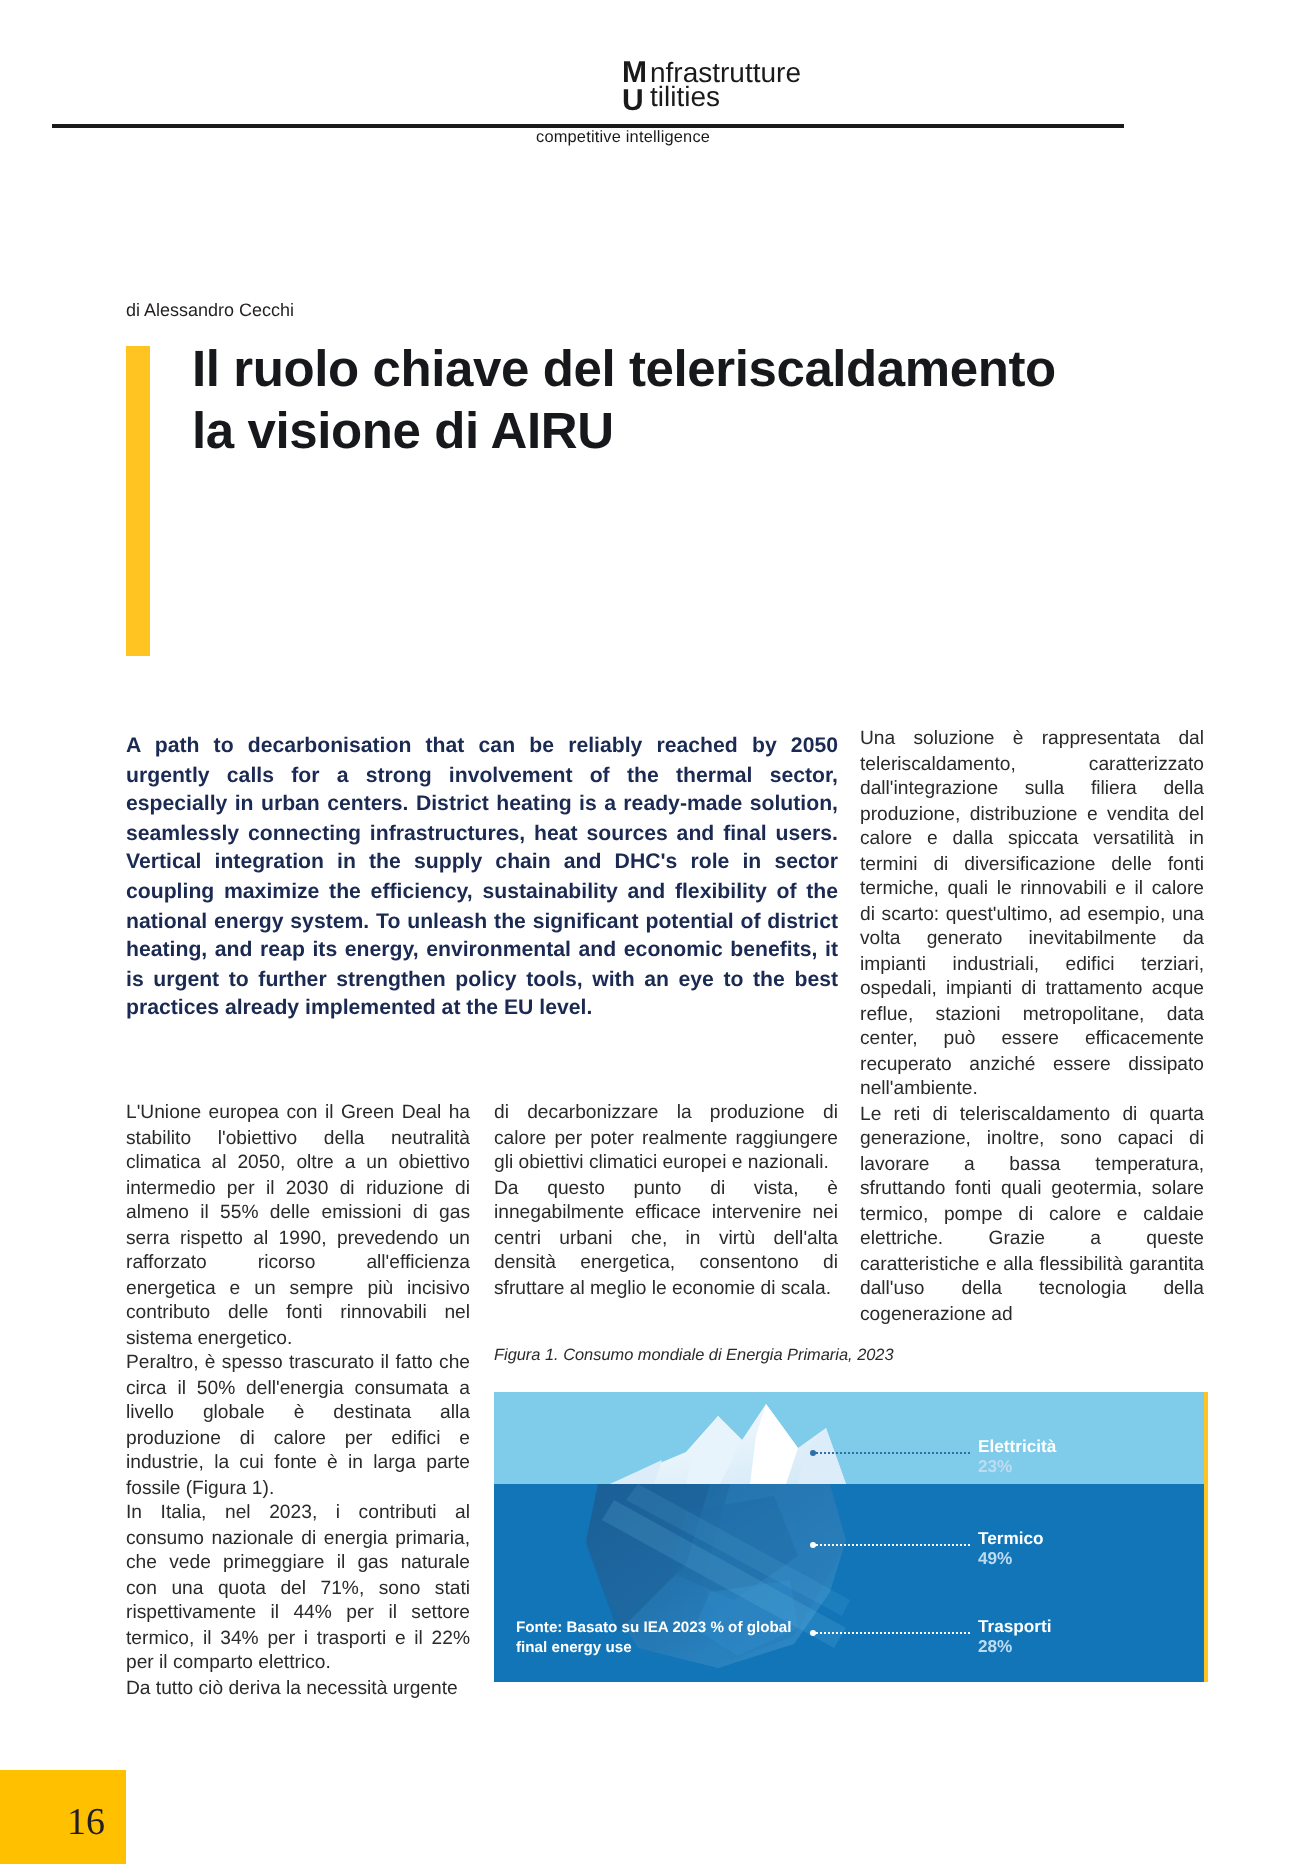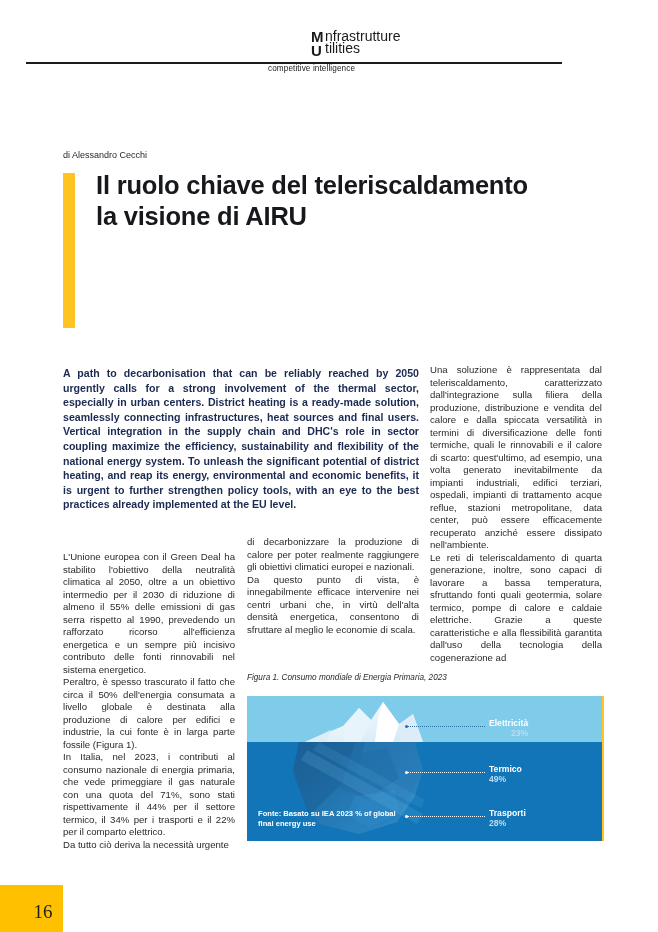--- a/index.html
+++ b/index.html
@@ -36,38 +36,38 @@
   
   .abstract{position:absolute;left:63px;top:366px;width:356px;
             font-size:10.6px;line-height:14.6px;font-weight:bold;
             color:#1b2a52;text-align:justify;}
 
   
   .col{position:absolute;font-size:9.6px;line-height:12.5px;color:#2a2a2a;
        text-align:justify;}
   .col p{margin:0;}
   .col1{left:63px;top:551px;width:172px;}
-  .col2{left:247px;top:536px;width:172px;}
+  .col2{left:247px;top:551px;width:172px;}
   .col3{left:430px;top:364px;width:172px;}
 
   
   .fig-caption{position:absolute;left:247px;top:673px;width:360px;
                font-size:8.2px;font-style:italic;color:#2a2a2a;}
   .figure{position:absolute;left:247px;top:696px;width:355px;height:145px;
           border-right:2px solid #ffc421;overflow:hidden;background:#7fcbea;}
   .sky{position:absolute;left:0;top:0;width:100%;height:46px;background:#7fcbea;}
   .sea{position:absolute;left:0;top:46px;width:100%;height:99px;background:#1275b8;}
   .figure svg{position:absolute;left:0;top:0;}
   .fig-source{position:absolute;left:11px;top:93px;width:140px;
               font-size:7.6px;font-weight:bold;
               line-height:10px;color:#ffffff;margin-top:20px;}
   .leg{position:absolute;color:#ffffff;}
   .leg-name{font-size:8.6px;font-weight:bold;line-height:10px;}
   .leg-val{font-size:8.6px;font-weight:bold;line-height:10px;color:#bcdcf2;}
-  .leg1{left:242px;top:22px;text-align:right;}
+  .leg1{left:242px;top:22px;}
   .leg2{left:242px;top:68px;}
   .leg3{left:242px;top:112px;}
   .dots{position:absolute;height:1px;border-top:1.4px dotted #ffffff;}
   .d1{left:160px;top:30px;width:78px;border-color:#2f6fa8;}
   .d2{left:160px;top:76px;width:78px;}
   .d3{left:160px;top:120px;width:78px;}
   .dot0{position:absolute;width:3px;height:3px;border-radius:50%;background:#ffffff;}
   .p1{left:158px;top:29px;background:#2f6fa8;}
   .p2{left:158px;top:75px;}
   .p3{left:158px;top:119px;}

